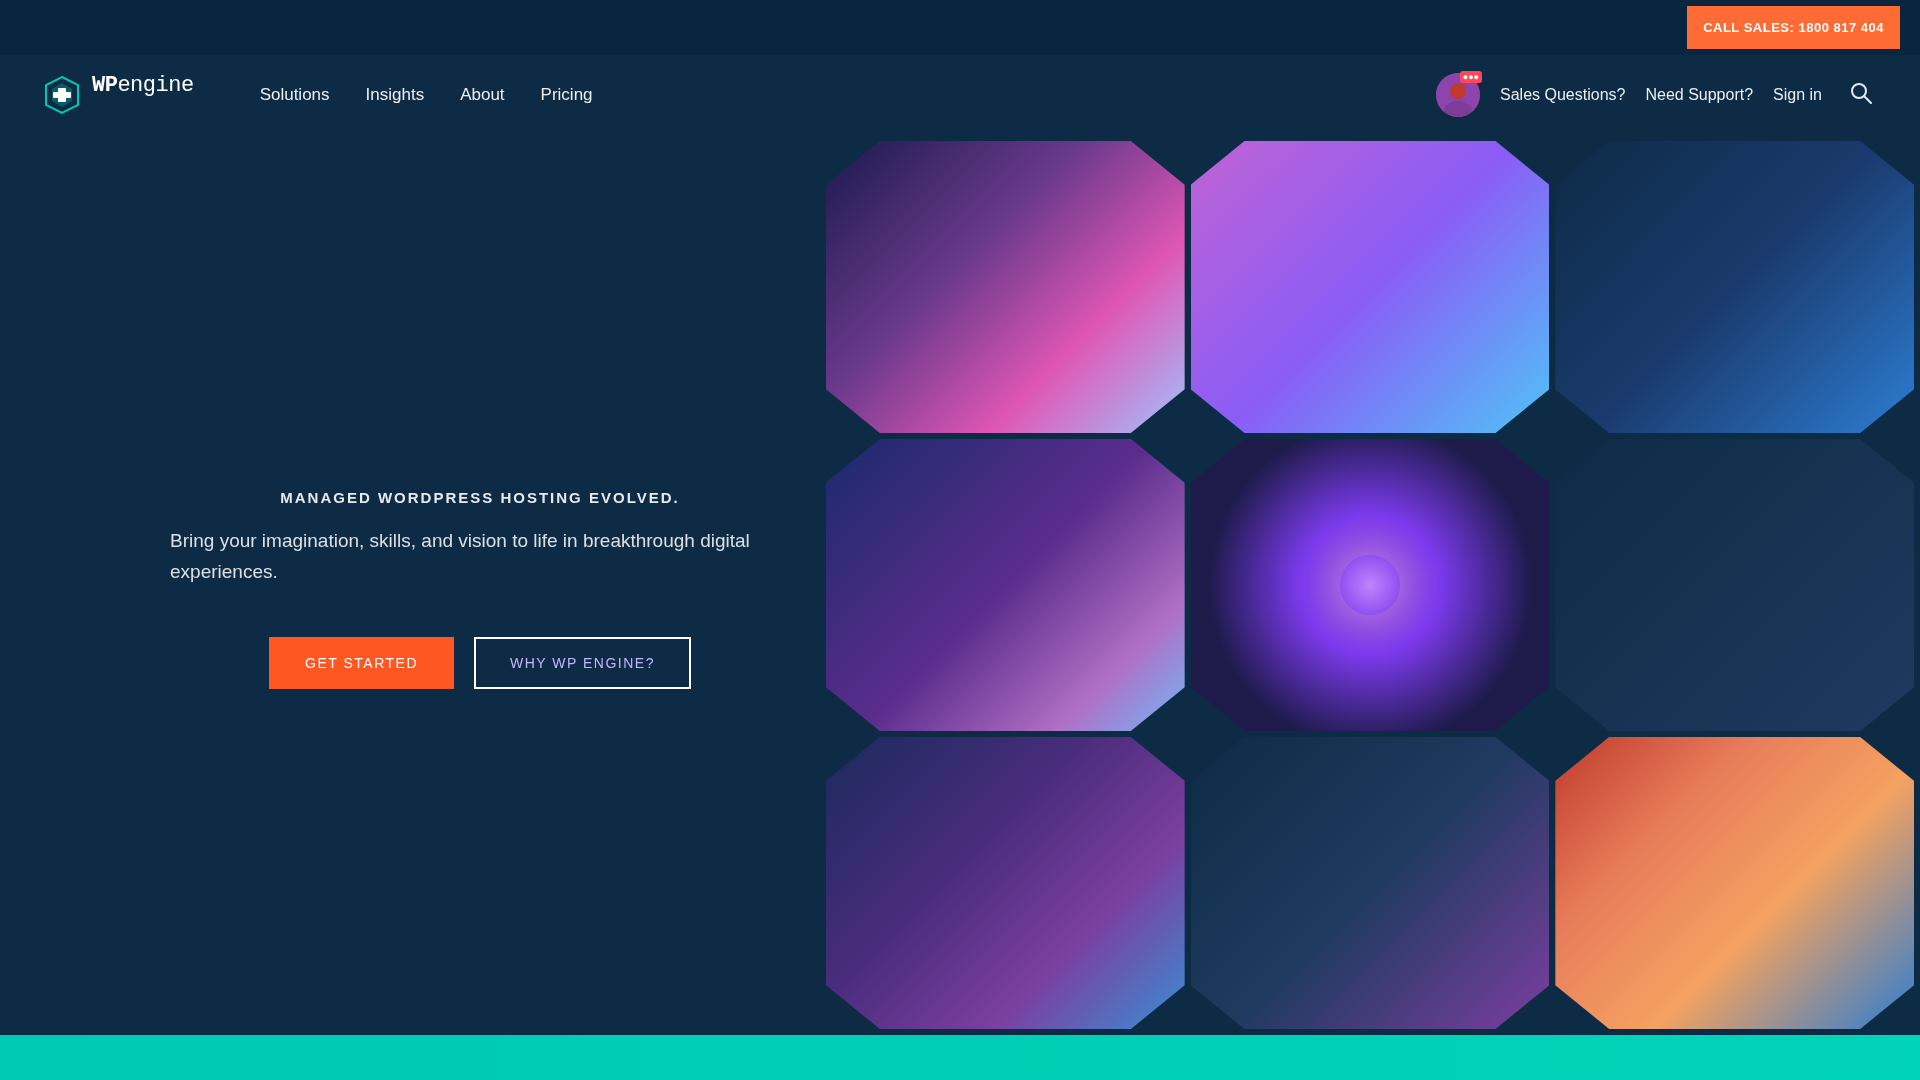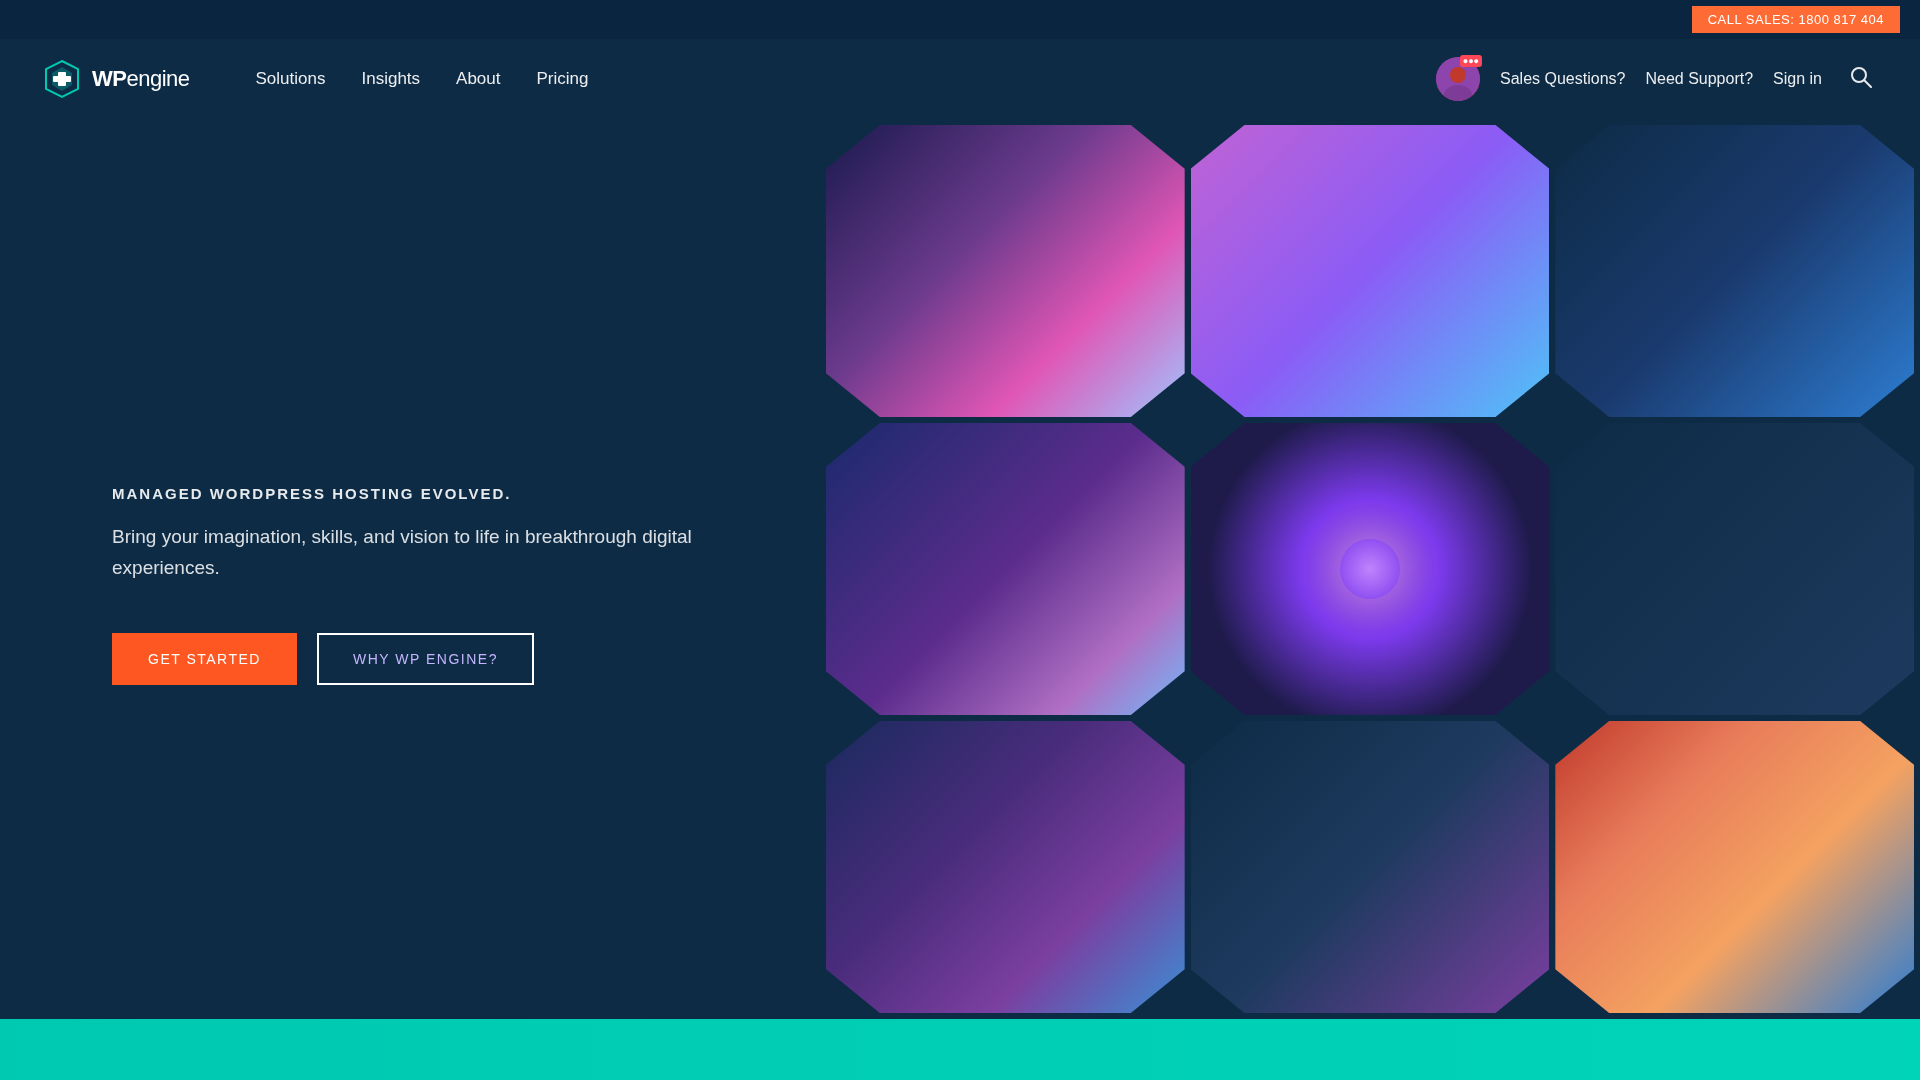--- a/index.html
+++ b/index.html
@@ -9,42 +9,42 @@
     .top-bar {
       background: #0a2540;
       display: flex;
       justify-content: flex-end;
       padding: 6px 20px;
     }
     .call-sales-btn {
       background: #ff6b35;
       color: white;
       border: none;
-      padding: 6px 16px;
+      padding: 14px 16px;
       font-size: 13px;
-      font-weight: normal;
+      font-weight: bold;
       cursor: pointer;
       letter-spacing: 0.5px;
     }
 
     
     nav {
       background: #0d2b45;
       display: flex;
       align-items: center;
       padding: 0 40px;
       height: 80px;
       position: relative;
       z-index: 10;
     }
     .logo {
       display: flex;
-      align-items: center;
       margin-right: 50px;
       text-decoration: none;
+      font-family: Liberation Mono, monospace;
     }
     .logo-icon {
       width: 44px;
       height: 44px;
       margin-right: 8px;
     }
     .logo-text {
       font-size: 22px;
       font-weight: bold;
       color: white;
@@ -164,27 +164,28 @@
       position: absolute;
       top: 0; left: 0;
       width: 500px; height: 100%;
       background: linear-gradient(to right, #0d2b45 0%, transparent 100%);
       pointer-events: none;
     }
 
     
     .hero-content {
       position: absolute;
-      top: 16px; left: 0;
+      top: 4px; left: 0;
       width: 960px;
       height: 100%;
       display: flex;
       flex-direction: column;
       justify-content: center;
       padding: 0 112px;
+      align-items: center;
     }
     .hero-eyebrow {
       color: white;
       font-size: 15px;
       font-weight: bold;
       letter-spacing: 2px;
       text-transform: uppercase;
       margin-bottom: 20px;
       opacity: 0.9;
     }

